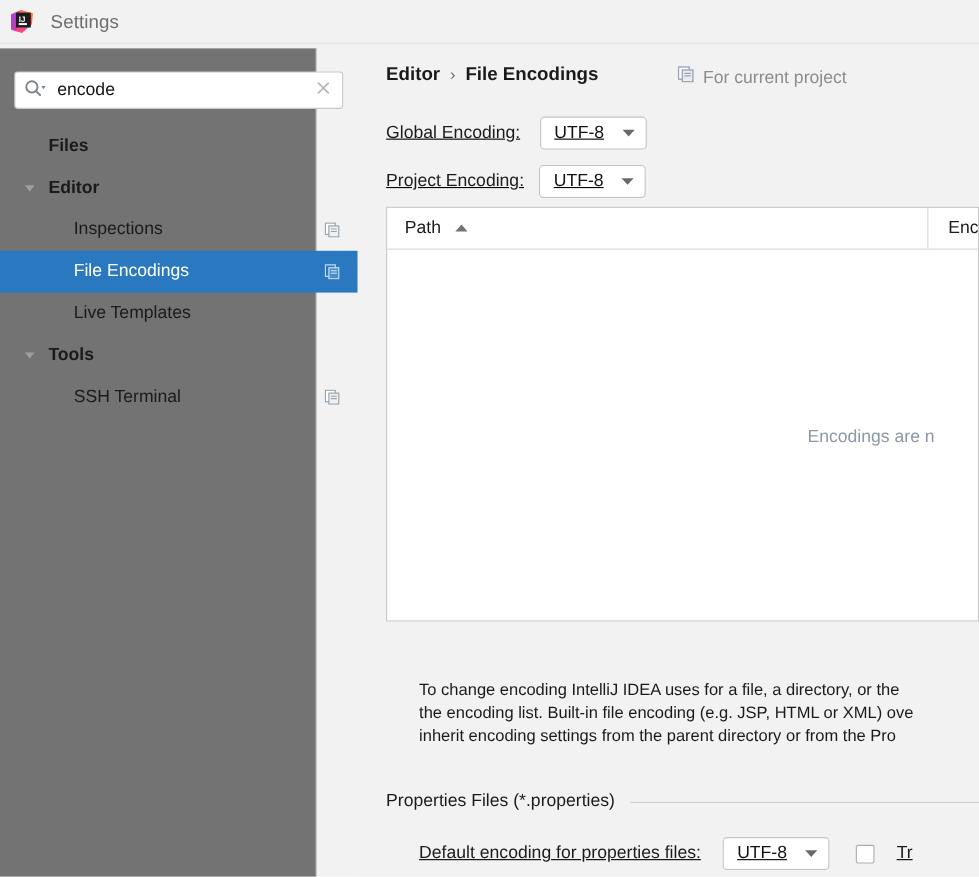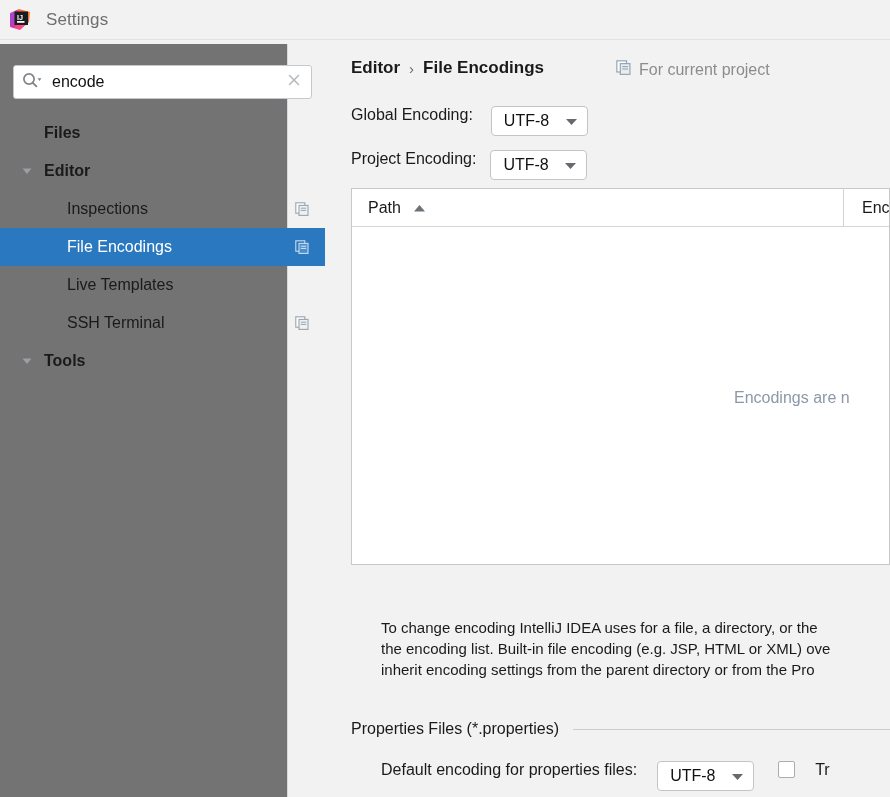--- a/index.html
+++ b/index.html
@@ -170,21 +170,23 @@
   .scope-note .scope-label {
     font-size: 16px;
     color: #8c8c8c;
     margin-left: 8px;
   }
 
   .field-row {
     position: absolute;
     left: 25px;
     display: flex;
+    align-items: center;
     white-space: nowrap;
+    text-decoration: underline;
   }
   .field-label {
     font-size: 16px;
     color: #1a1a1a;
   }
   .combo {
     display: inline-flex;
     align-items: center;
     justify-content: space-between;
     background: #ffffff;
@@ -377,39 +379,39 @@
             <line x1="5.8" y1="6.2" x2="11.2" y2="6.2" stroke="#d7e6f3" stroke-width="1"></line>
             <line x1="5.8" y1="8.4" x2="11.2" y2="8.4" stroke="#d7e6f3" stroke-width="1"></line>
           </svg>
         </span>
       </div>
 
       <div class="tree-row child">
         <span class="tree-label">Live Templates</span>
       </div>
 
+      <div class="tree-row group">
+        <span class="twisty">
+          <svg width="14" height="14" viewBox="0 0 14 14">
+              <path d="M2.5 4.5 L11.5 4.5 L7 10 Z" fill="#9aa0a6"></path>
+            </svg>
+        </span>
+        <span class="tree-label">Tools</span>
+      </div>
+
       <div class="tree-row child">
         <span class="tree-label">SSH Terminal</span>
         <span class="row-badge">
           <svg width="14" height="14" viewBox="0 0 14 14">
             <rect x="0.8" y="0.8" width="9" height="10.4" fill="#ffffff" stroke="#9aa4ad" stroke-width="1.1"></rect>
             <rect x="4" y="3.4" width="9" height="10" fill="#eef1f4" stroke="#9aa4ad" stroke-width="1.1"></rect>
             <line x1="5.8" y1="6.2" x2="11.2" y2="6.2" stroke="#9aa4ad" stroke-width="1"></line>
             <line x1="5.8" y1="8.4" x2="11.2" y2="8.4" stroke="#9aa4ad" stroke-width="1"></line>
           </svg>
         </span>
-      </div>
-
-      <div class="tree-row group">
-        <span class="twisty">
-          <svg width="14" height="14" viewBox="0 0 14 14">
-              <path d="M2.5 4.5 L11.5 4.5 L7 10 Z" fill="#9aa0a6"></path>
-            </svg>
-        </span>
-        <span class="tree-label">Tools</span>
       </div>
 
     </div>
   </div>
 
   <div class="content">
 
     <div class="breadcrumb">
       <span class="crumb">Editor</span>
       <span class="crumb-sep">›</span>

